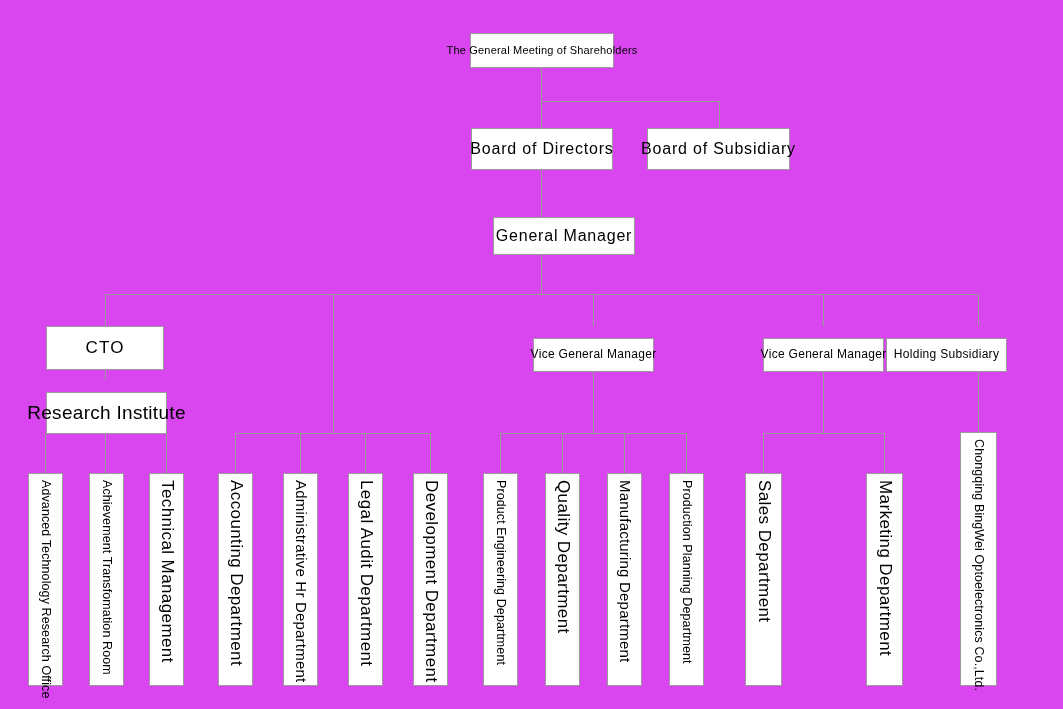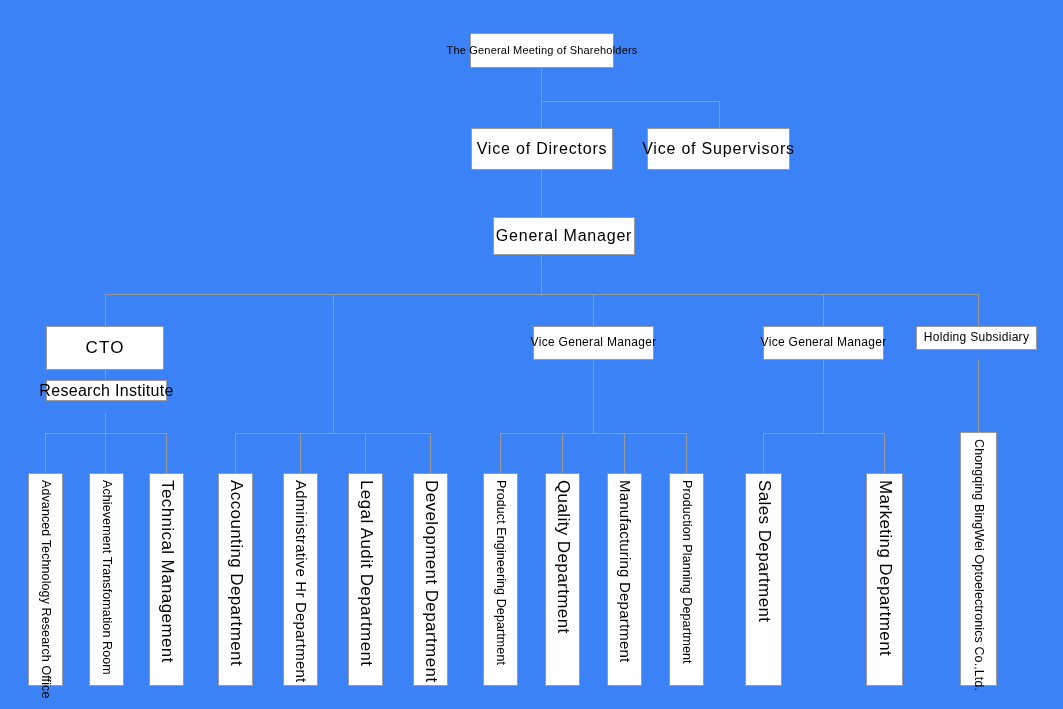--- a/index.html
+++ b/index.html
@@ -5,21 +5,21 @@
 <style>
   html, body {
     margin: 0;
     padding: 0;
     background: #ffffff;
   }
   #chart-canvas {
     position: relative;
     width: 1063px;
     height: 709px;
-    background: #3b82f6;
+    background: #d946ef;
     font-family: "Liberation Sans", sans-serif;
     overflow: hidden;
   }
   
   .node {
     position: absolute;
     box-sizing: border-box;
     border: 1px solid #9a9a9a;
     background: #ffffff;
     color: #000000;
@@ -29,21 +29,21 @@
     text-align: center;
     line-height: 1.1;
     z-index: 3;
   }
   .node .cap {
     display: block;
     white-space: nowrap;
   }
   
   .h-xs  { font-size: 11px; letter-spacing: 0.2px; }
-  .h-sm  { font-size: 12px; letter-spacing: 0.3px; }
+  .h-sm  { font-size: 12px; letter-spacing: 0.3px; margin-top: 12px; }
   .h-md  { font-size: 16px; letter-spacing: 0.8px; }
   .h-lg  { font-size: 17px; letter-spacing: 1.2px; }
 
   
   .vnode {
     position: absolute;
     box-sizing: border-box;
     border: 1px solid #9a9a9a;
     background: #ffffff;
     z-index: 3;
@@ -122,48 +122,48 @@
   <div class="vline" style="left:763px; top:433px; height:40px;"></div>
   <div class="vline" style="left:884px; top:433px; height:40px;"></div>
 
   <div class="vline" style="left:978px; top:360px; height:72px;"></div>
 
   <div class="node h-xs" style="left:470px; top:33px; width:144px; height:35px;">
     <span class="cap">The General Meeting of Shareholders</span>
   </div>
 
   <div class="node h-md" style="left:471px; top:128px; width:142px; height:42px;">
-    <span class="cap">Vice of Directors</span>
+    <span class="cap">Board of Directors</span>
   </div>
 
   <div class="node h-md" style="left:647px; top:128px; width:143px; height:42px;">
-    <span class="cap">Vice of Supervisors</span>
+    <span class="cap">Board of Subsidiary</span>
   </div>
 
   <div class="node h-md" style="left:493px; top:217px; width:142px; height:38px;">
     <span class="cap">General  Manager</span>
   </div>
 
   <div class="node h-lg" style="left:46px; top:326px; width:118px; height:44px;">
     <span class="cap">CTO</span>
   </div>
 
   <div class="node h-sm" style="left:533px; top:326px; width:121px; height:34px;">
     <span class="cap">Vice General Manager</span>
   </div>
 
   <div class="node h-sm" style="left:763px; top:326px; width:121px; height:34px;">
     <span class="cap">Vice General Manager</span>
   </div>
 
-  <div class="node h-sm" style="left:916px; top:326px; width:121px; height:24px;">
+  <div class="node h-sm" style="left:886px; top:326px; width:121px; height:34px;">
     <span class="cap">Holding Subsidiary</span>
   </div>
 
-  <div class="node h-sm" style="left:46px; top:380px; width:121px; height:21px; font-size:16px;">
+  <div class="node h-sm" style="left:46px; top:380px; width:121px; height:42px; font-size:19px;">
     <span class="cap">Research Institute</span>
   </div>
 
   <div class="vnode" style="left:28px; top:473px; width:35px; height:213px;">
     <span class="vcap v-small">Advanced Technology Research Office</span>
   </div>
   <div class="vnode" style="left:89px; top:473px; width:35px; height:213px;">
     <span class="vcap v-small">Achievement Transfomation Room</span>
   </div>
   <div class="vnode" style="left:149px; top:473px; width:35px; height:213px;">

